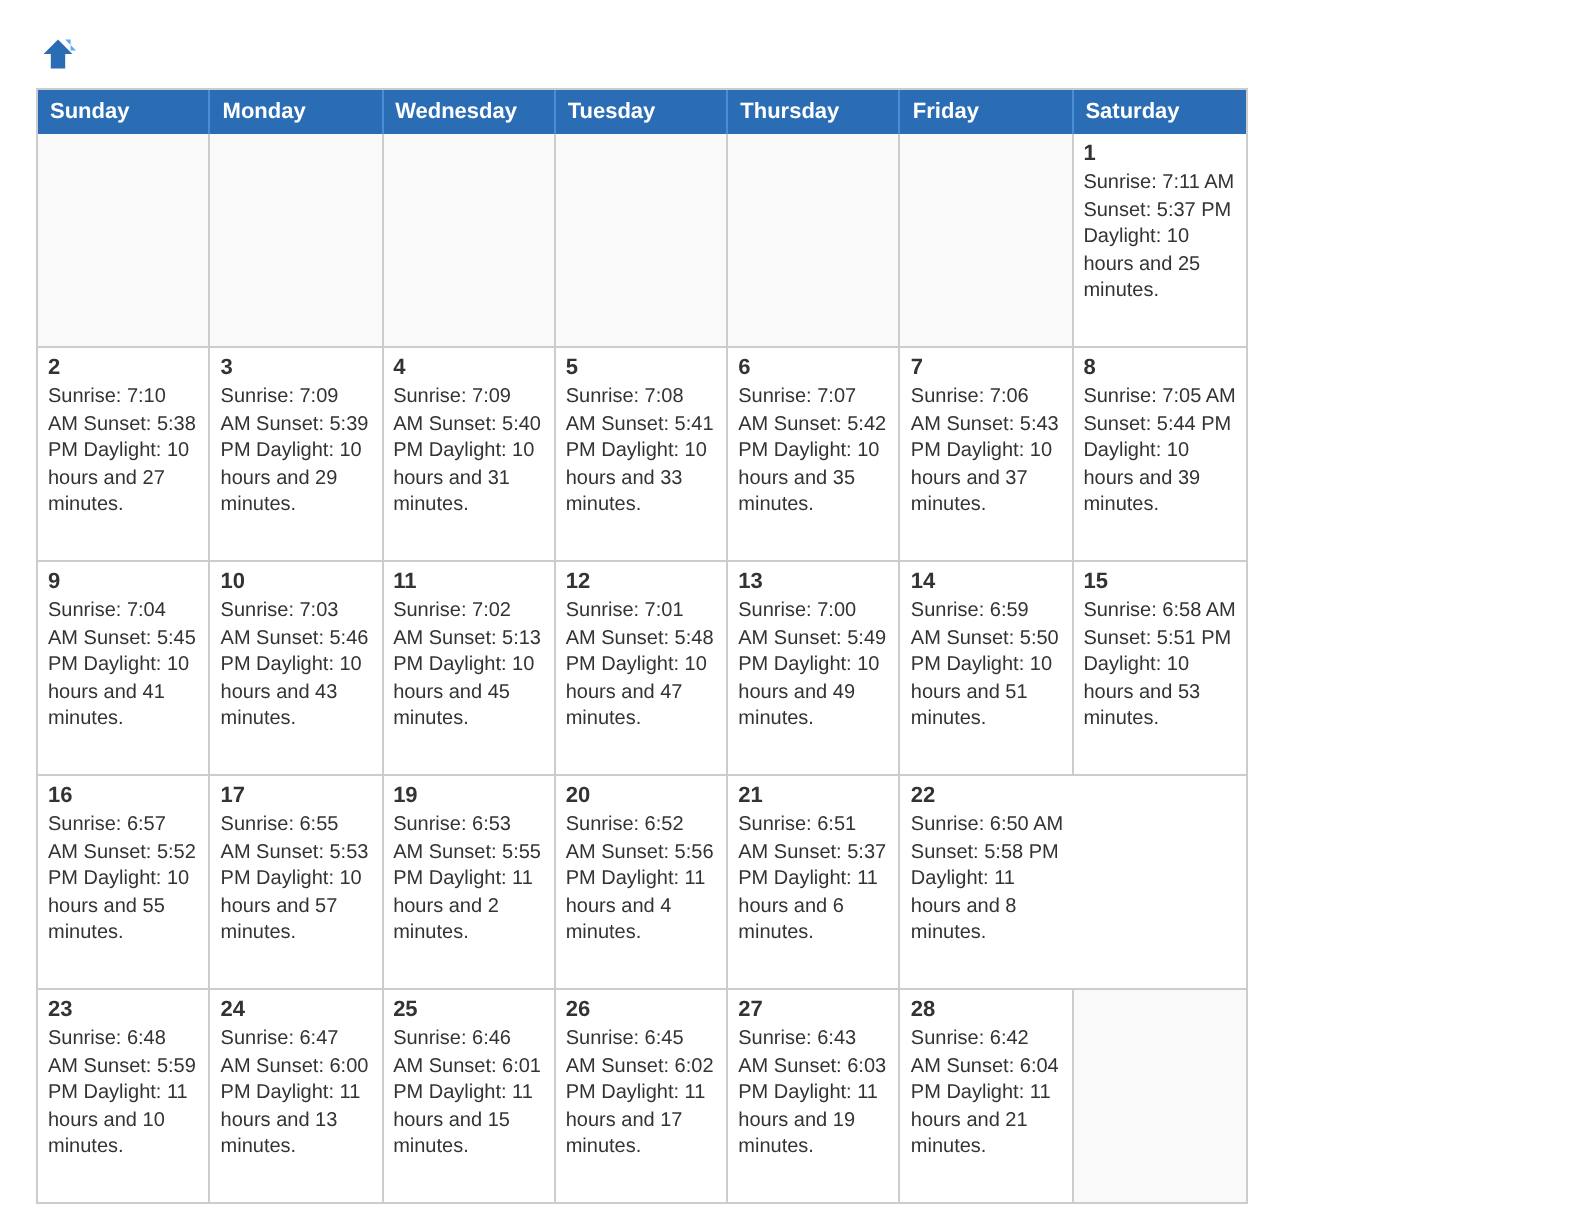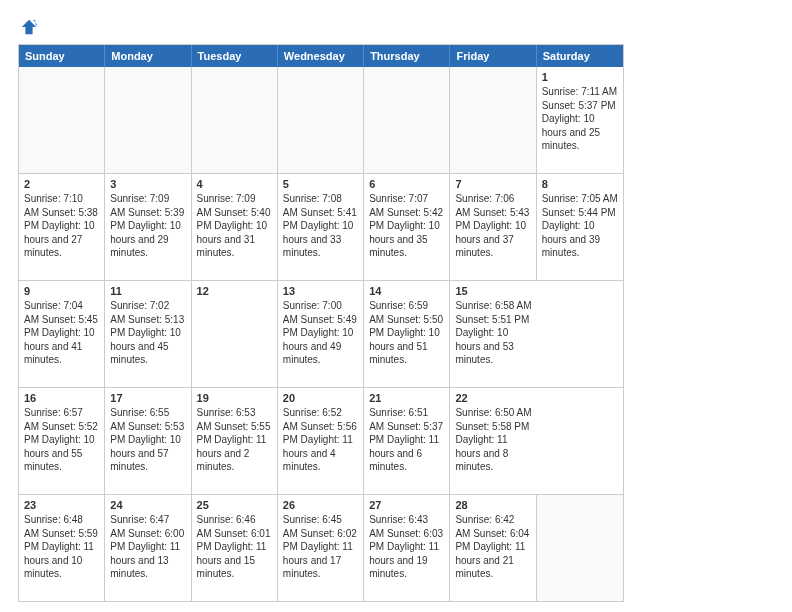--- a/index.html
+++ b/index.html
@@ -141,22 +141,22 @@
     <div class="title-block">
       <div class="main-title"></div>
       <div class="subtitle"></div>
     </div>
   </div>
 
   <div class="calendar">
     <div class="cal-header">
     <div class="cal-header-cell">Sunday</div>
         <div class="cal-header-cell">Monday</div>
+        <div class="cal-header-cell">Wednesday</div>
         <div class="cal-header-cell">Tuesday</div>
-        <div class="cal-header-cell">Wednesday</div>
         <div class="cal-header-cell">Thursday</div>
         <div class="cal-header-cell">Friday</div>
         <div class="cal-header-cell">Saturday</div>
       </div>
     <div class="cal-body">
     <div class="cal-row">
           <div class="cal-cell empty"></div>
           <div class="cal-cell empty"></div>
           <div class="cal-cell empty"></div>
           <div class="cal-cell empty"></div>
@@ -223,28 +223,39 @@
         </div>
         <div class="cal-row">
           <div class="cal-cell">
             <span class="day-number">9</span>
             <div class="cell-info">Sunrise: 7:04 AM
 Sunset: 5:45 PM
 Daylight: 10 hours
 and 41 minutes.</div>
           </div>
           <div class="cal-cell">
+            <span class="day-number">10</span>
+            <div class="cell-info">Sunrise: 7:03 AM
+Sunset: 5:46 PM
+Daylight: 10 hours
+and 43 minutes.</div>
+          </div>
+          <div class="cal-cell">
             <span class="day-number">11</span>
             <div class="cell-info">Sunrise: 7:02 AM
 Sunset: 5:13 PM
 Daylight: 10 hours
 and 45 minutes.</div>
           </div>
           <div class="cal-cell">
             <span class="day-number">12</span>
+            <div class="cell-info">Sunrise: 7:01 AM
+Sunset: 5:48 PM
+Daylight: 10 hours
+and 47 minutes.</div>
           </div>
           <div class="cal-cell">
             <span class="day-number">13</span>
             <div class="cell-info">Sunrise: 7:00 AM
 Sunset: 5:49 PM
 Daylight: 10 hours
 and 49 minutes.</div>
           </div>
           <div class="cal-cell">
             <span class="day-number">14</span>

